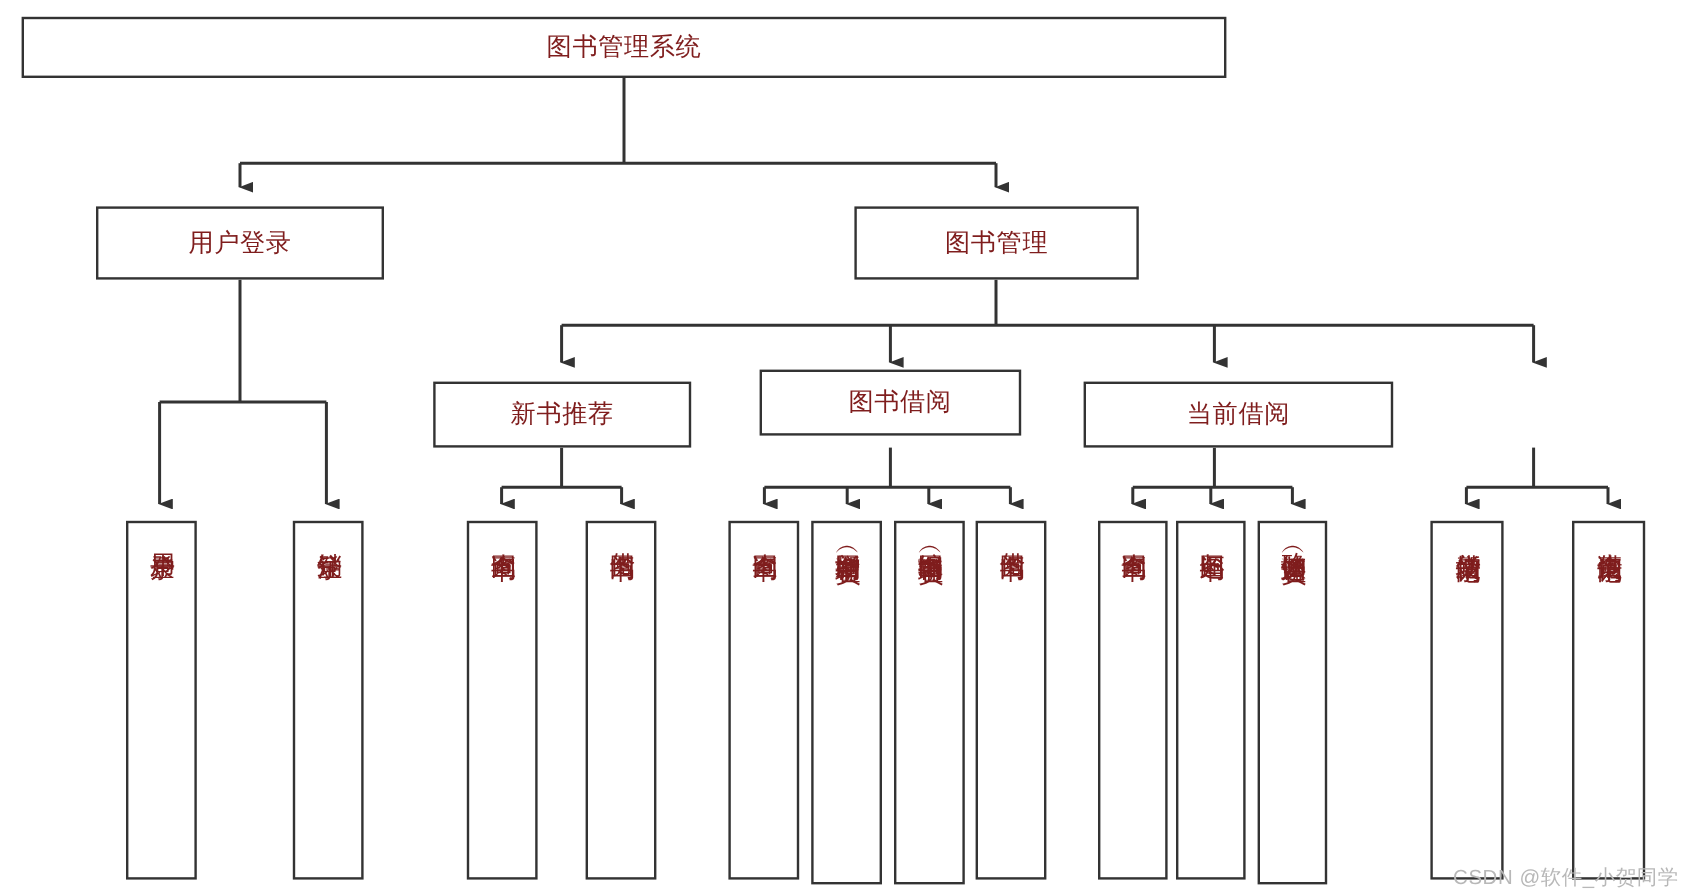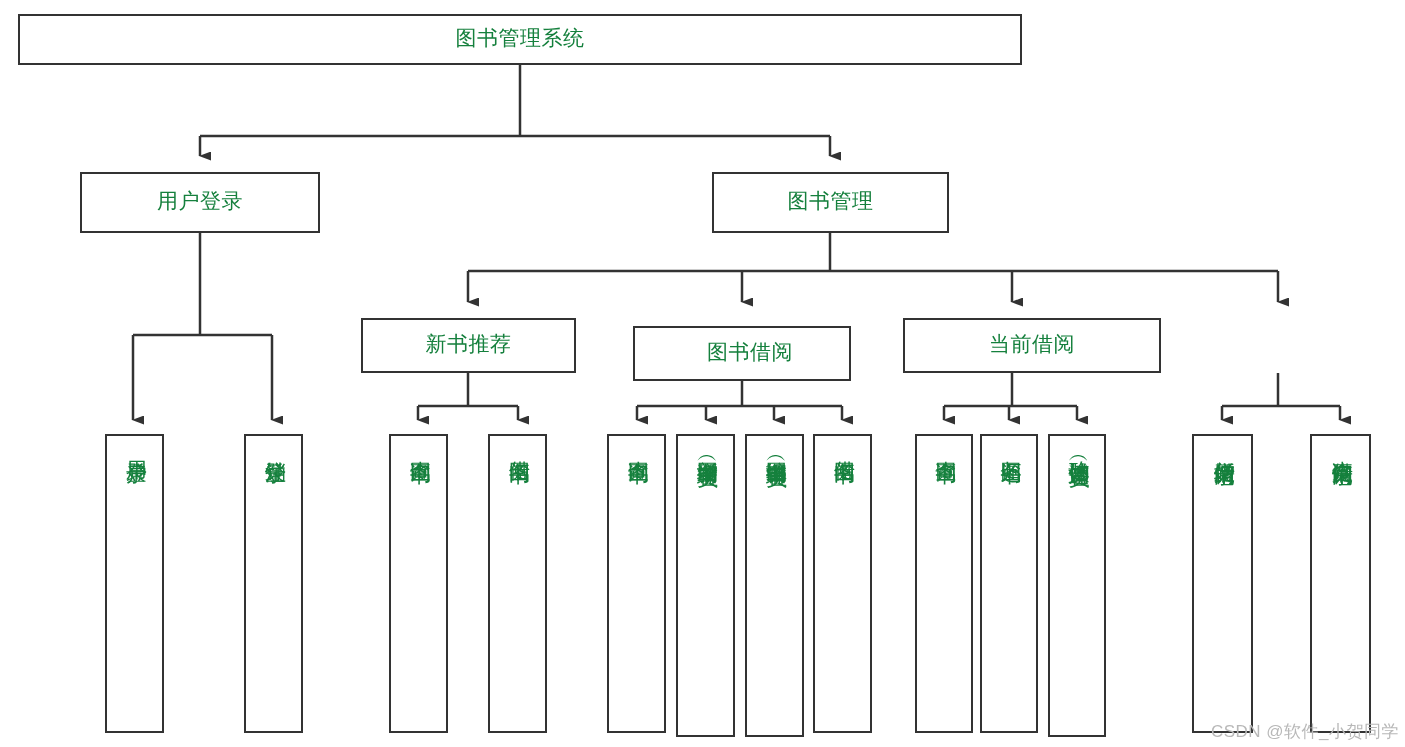--- a/index.html
+++ b/index.html
@@ -25,22 +25,21 @@
     height: 747px;
   }
   .node-box {
     position: absolute;
     box-sizing: border-box;
     border: 2px solid #333333;
     background: #ffffff;
     display: flex;
     align-items: center;
     justify-content: center;
-    color: #15803d;
-    font-family: Liberation Mono, monospace;
+    color: #7f1d1d;
   }
   .node-label-h {
     font-size: 21px;
     line-height: 1.2;
     letter-spacing: 0.5px;
     white-space: nowrap;
   }
   .node-box.leaf {
     align-items: flex-start;
     justify-content: center;
@@ -128,21 +127,21 @@
   <div class="node-box" style="left:80px; top:172px; width:240px; height:61px;">
     <span class="node-label-h">用户登录</span>
   </div>
   <div class="node-box" style="left:712px; top:172px; width:237px; height:61px;">
     <span class="node-label-h">图书管理</span>
   </div>
 
   <div class="node-box" style="left:361px; top:318px; width:215px; height:55px;">
     <span class="node-label-h">新书推荐</span>
   </div>
-  <div class="node-box" style="left:633px; top:326px; width:218px; height:55px;padding-left:16px;">
+  <div class="node-box" style="left:633px; top:308px; width:218px; height:55px;padding-left:16px;">
     <span class="node-label-h">图书借阅</span>
   </div>
   <div class="node-box" style="left:903px; top:318px; width:258px; height:55px;">
     <span class="node-label-h">当前借阅</span>
   </div>
 
   <div class="node-box leaf" style="left:105px; top:434px; width:59px; height:299px;">
     <span class="node-label-v">用户登录</span>
   </div>
   <div class="node-box leaf" style="left:244px; top:434px; width:59px; height:299px;">

